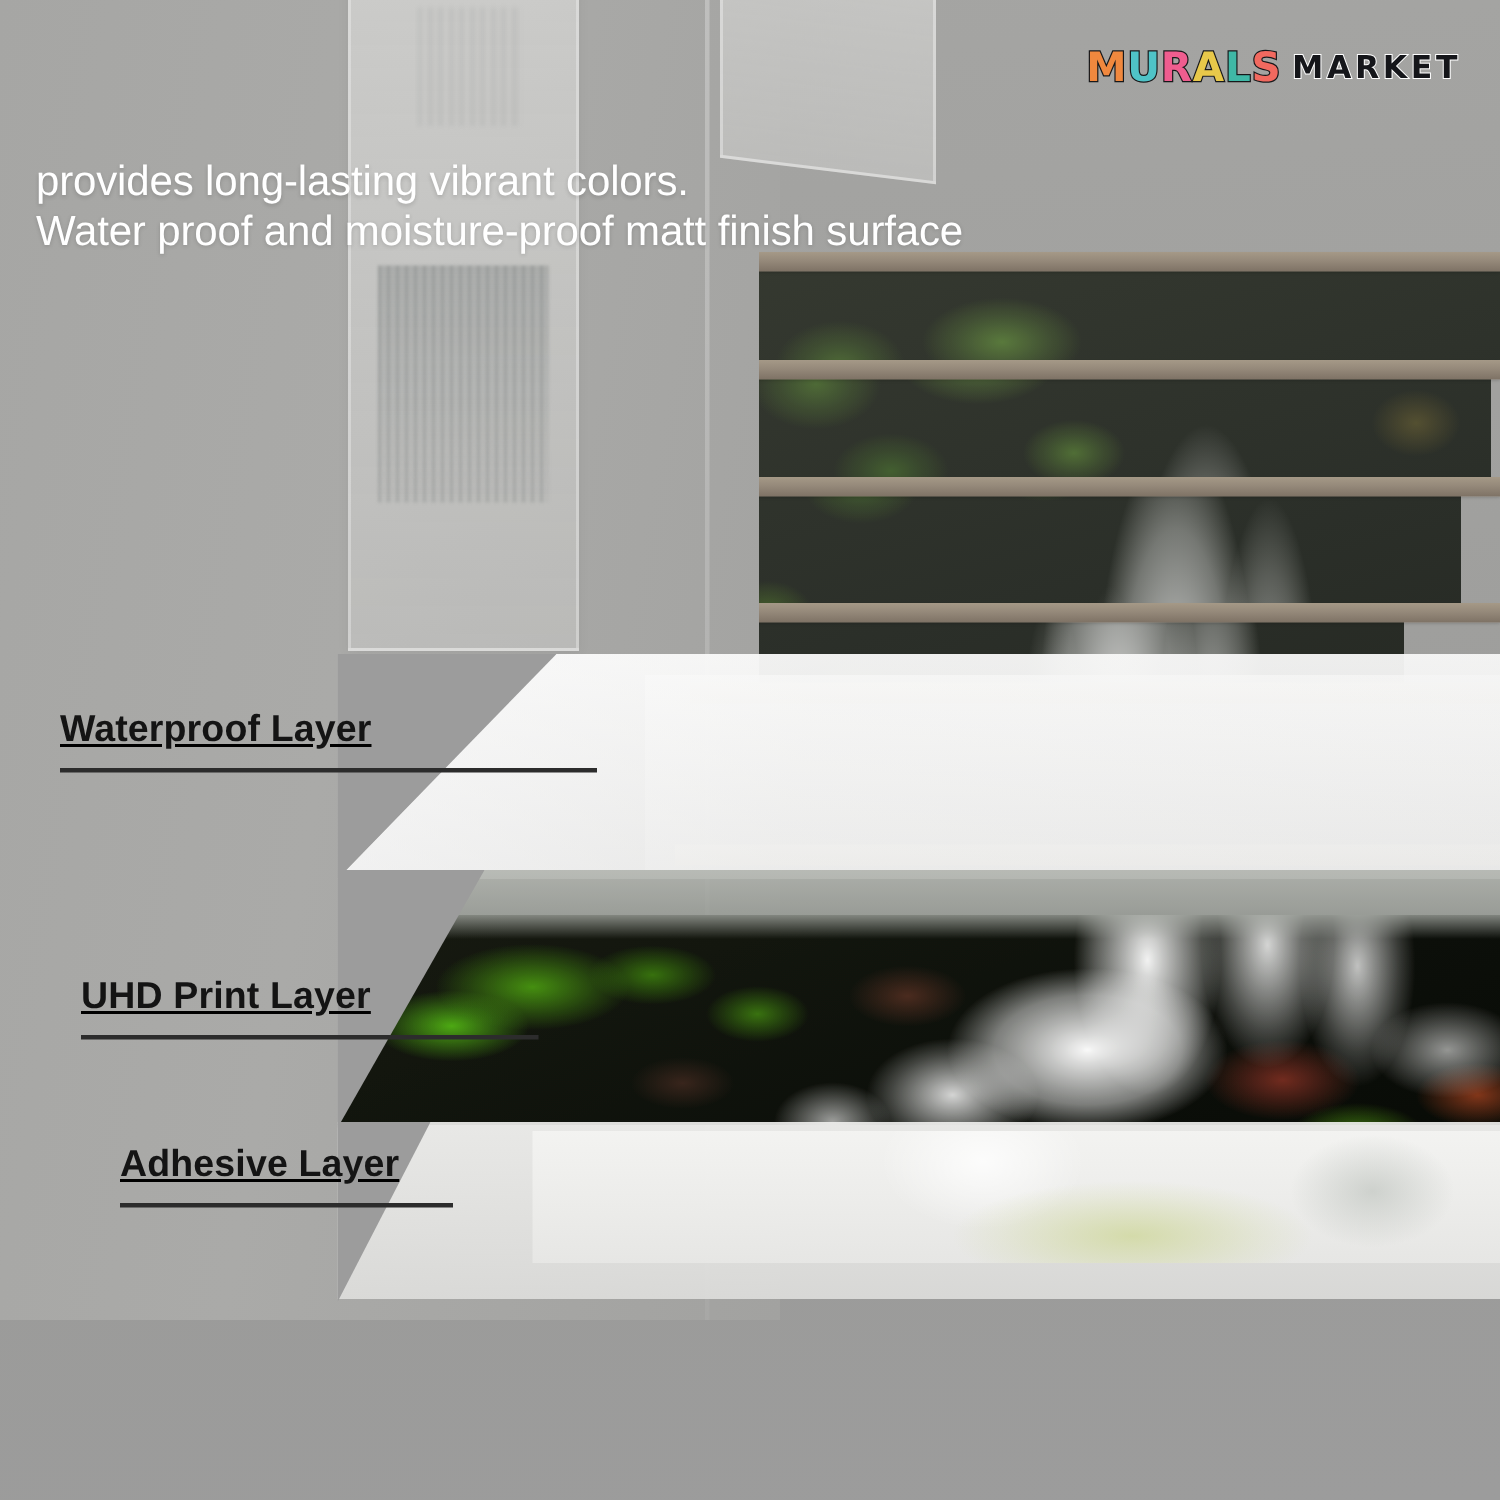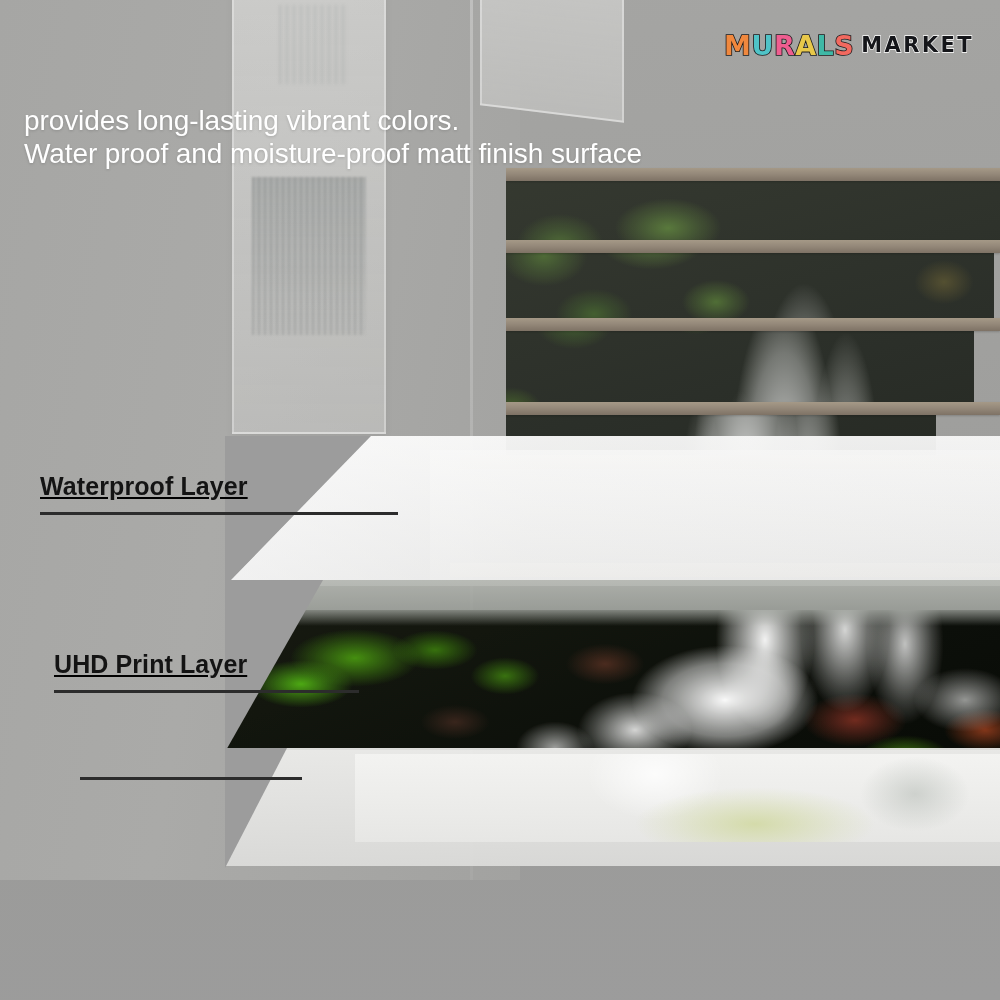--- a/index.html
+++ b/index.html
@@ -219,20 +219,21 @@
     <div class="txt">Waterproof Layer</div>
     <div class="rule"></div>
   </div>
 
   <div class="lbl" style="left:54px;top:624px;width:305px;margin-top:28px;">
     <div class="txt">UHD Print Layer</div>
     <div class="rule"></div>
   </div>
 
   <div class="lbl" style="left:80px;top:764px;width:222px;">
+    <div class="txt">Adhesive Layer</div>
     <div class="rule"></div>
   </div>
 
   <div class="subtitle">
     <div>provides long-lasting vibrant colors.</div>
     <div>Water proof and moisture-proof matt finish surface</div>
   </div>
 
   <div class="logo">
     <div class="logo-murals">

